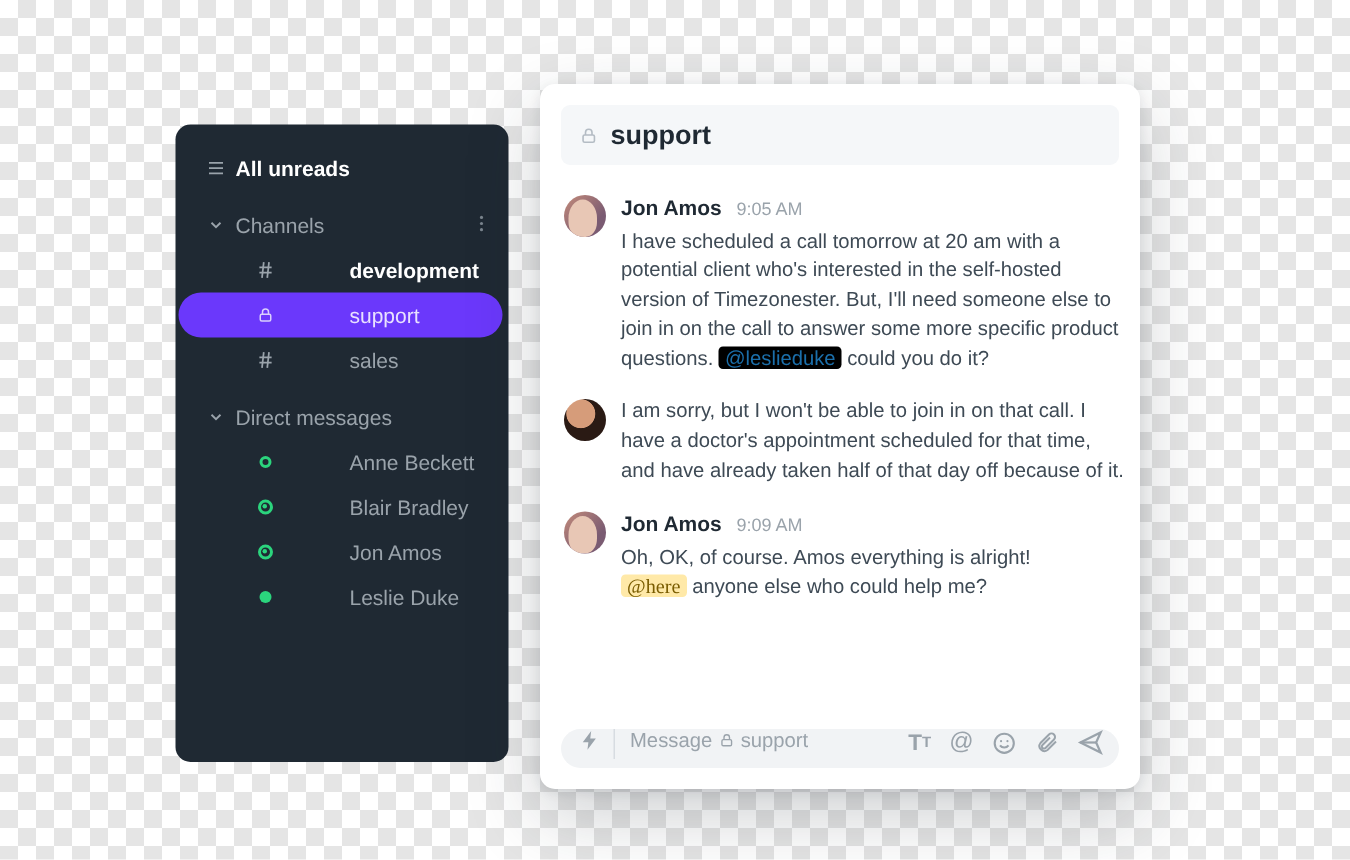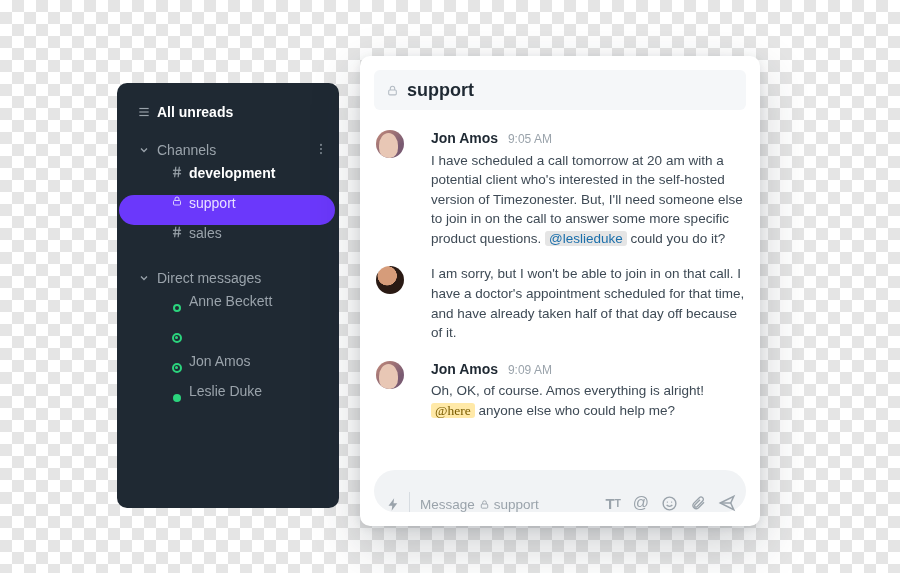--- a/index.html
+++ b/index.html
@@ -38,24 +38,25 @@
     padding: 0 12px 0 14px;
   }
   .sb-row .lead { width: 26px; display: flex; justify-content: center; color: #9aa3ab; }
   .sb-title { color: #fff; font-weight: 600; }
   .sb-section { position: relative; }
   .sb-section .more {
     position: absolute; right: 10px; top: 6px; color: #7b858e; cursor: pointer;
     width: 16px; height: 16px; display:flex; align-items:center; justify-content:center;
   }
   .sb-item {
-    display: flex; height: 30px;
+    display: flex; align-items: center; height: 30px;
     padding-left: 46px; padding-right: 12px;
     cursor: pointer; color: #9aa3ab; border-radius: 15px;
     margin: 0 4px 0 2px;
+    gap: 44px;
   }
   .sb-item .ic { width: 24px; display:flex; justify-content:center; color: inherit; }
   .sb-item.bold span.lbl { color: #fff; font-weight: 600; }
   .sb-item.active {
     background: #6b38fb;
     color: #d9cffd;
   }
   .sb-item.active span.lbl { color: #e9e1ff; }
   .sb-item span.lbl { flex: 1; }
   .presence { width:24px; display:flex; justify-content:center; align-items:center; }
@@ -89,33 +90,33 @@
   }
   .chan-head .lock { color: #b4bcc4; margin-right: 8px; }
   .chan-head .name { font-size: 18px; font-weight: 700; }
 
   .messages { flex:1; overflow:hidden; padding: 4px 6px 0 16px; }
   .msg { display:flex; padding: 6px 4px 10px 0; }
   .avatar { width:28px; height:28px; border-radius:50%; flex:none; margin-right:10px; margin-top:2px; background:#ccc; position:relative; overflow:hidden; }
   .avatar.jon { background: linear-gradient(135deg,#c48b7a 0%,#7a5b72 70%); }
   .avatar.jon::after { content:""; position:absolute; inset:3px 6px 0 3px; background:#e8c7b5; border-radius:50% 50% 40% 40%; }
   .avatar.leslie { background: radial-gradient(circle at 40% 35%, #d69c7a 0 38%, #2a1a14 40%); }
-  .body { flex:1; font-size:13.5px; color:#3e4a55; line-height:1.45;margin-left:17px; }
+  .body { flex:1; font-size:13.5px; color:#3e4a55; line-height:1.45; }
   .meta { margin-bottom:2px; }
   .author { font-weight:700; color:#1f2933; font-size:14px; }
   .time { font-size:12px; color:#9aa3ab; margin-left:6px; }
-  .mention-user { background:#e5e5e5; color:#1b6fab; padding:0 4px; border-radius:3px; white-space:nowrap; }
+  .mention-user { background:#000000; color:#1b6fab; padding:0 4px; border-radius:3px; white-space:nowrap; }
   .mention-here { background:#ffe9a8; color:#7a5c00; padding:0 4px; border-radius:3px; white-space:nowrap;font-family:Liberation Serif, serif; }
 
   .composer {
     margin: 8px 14px 14px;
-    height: 42px;
+    height: 26px;
     border-radius: 21px;
     background:#f1f3f5;
-    display:flex; align-items:flex-end;
+    display:flex; align-items:flex-start;
     padding: 0 10px 0 12px;
     color:#9aa3ab;
   }
   .composer .bolt { margin-right:8px; cursor:pointer; }
   .composer .sep { width:1px; height:20px; background:#d7dce1; margin-right:10px; }
   .composer .ph { flex:1; font-size:13.5px; display:flex; align-items:center; gap:4px; }
   .composer .tools { display:flex; gap:12px; align-items:center; color:#9aa3ab; }
   .composer .tools span { cursor:pointer; display:flex; align-items:center; }
 
   svg { display:block; }
@@ -197,20 +198,21 @@
     <div class="sb-item">
       <span class="presence">
           <span class="dot-outline"></span>
         </span>
       <span class="lbl">Anne Beckett</span>
     </div>
     <div class="sb-item">
       <span class="presence">
           <span class="dot-away"></span>
         </span>
+      <span class="lbl">Blair Bradley</span>
     </div>
     <div class="sb-item">
       <span class="presence">
           <span class="dot-away"></span>
         </span>
       <span class="lbl">Jon Amos</span>
     </div>
     <div class="sb-item">
       <span class="presence">
           <span class="dot-online"></span>

